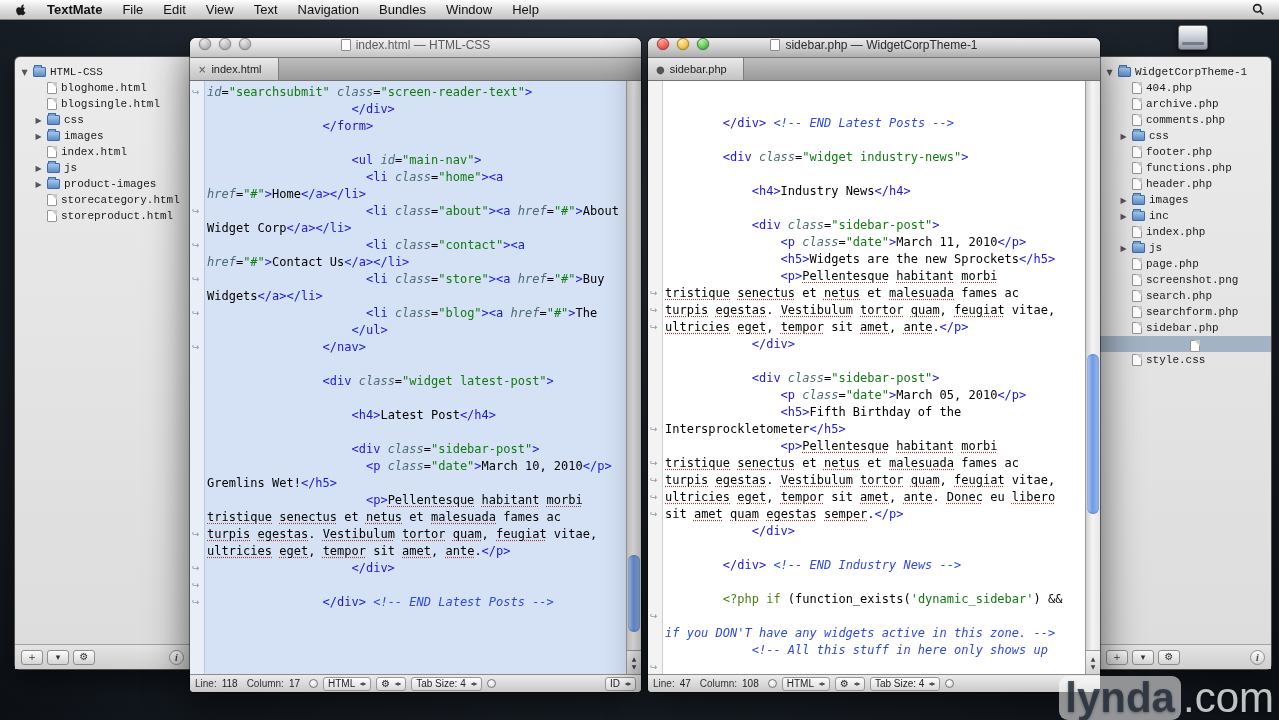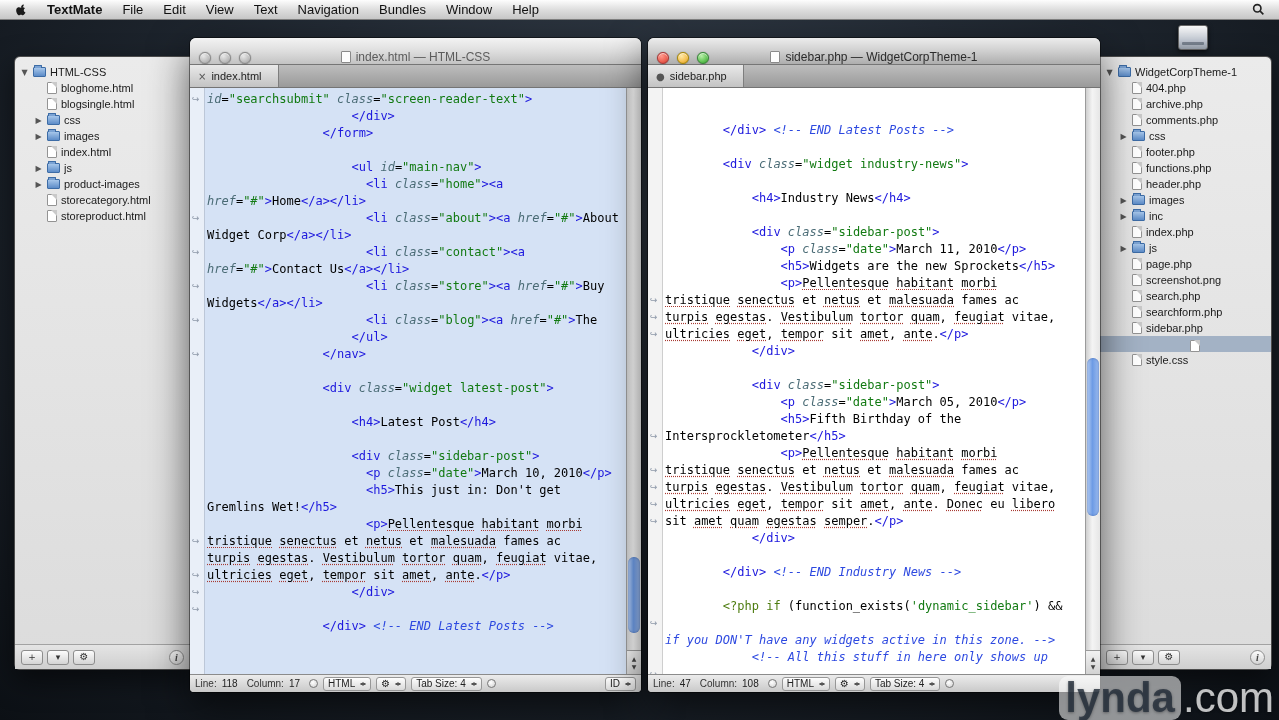--- a/index.html
+++ b/index.html
@@ -38,39 +38,39 @@
   .drawer-row.child{padding-left:19px;}
   .drawer-row.selected{background:#a3b2c5;flex-direction:column;}
   .disc{width:9px;font-size:8px;color:#555;font-family:"DejaVu Sans",sans-serif;text-align:center;flex:none;}
   .icon-folder{width:13px;height:10px;flex:none;position:relative;border-radius:1px;
     background:linear-gradient(#a6c6ea,#5d8cc8);border:1px solid #3d6ca6;}
   .icon-folder::before{content:"";position:absolute;left:0;top:-3px;width:6px;height:2px;
     background:#7ba3d4;border:1px solid #3d6ca6;border-bottom:none;border-radius:1px 1px 0 0;}
   .icon-file{width:10px;height:12px;flex:none;position:relative;background:#fff;border:1px solid #939393;border-radius:1px;}
   .icon-file::before{content:"";position:absolute;right:-1px;top:-1px;border:3px solid transparent;
     border-top-color:#c9c9c9;border-right-color:#c9c9c9;}
-  .drawer-label{overflow:hidden;text-overflow:ellipsis;}
+  .drawer-label{overflow:hidden;text-overflow:ellipsis;font-family:Liberation Mono, monospace;}
   .drawer-toolbar{height:25px;flex:none;border-top:1px solid #a2a2a2;display:flex;align-items:center;gap:4px;padding:0 6px;
     background:linear-gradient(#e4e4e4,#cfcfcf);}
   .tool-btn{width:22px;height:15px;border:1px solid #8d8d8d;border-radius:3px;color:#333;
     background:linear-gradient(#fcfcfc,#d4d4d4);font:9px "DejaVu Sans",sans-serif;
     display:flex;align-items:center;justify-content:center;}
   .tool-spacer{flex:1;}
   .round-tool{width:15px;height:15px;border-radius:50%;border:1px solid #8d8d8d;color:#444;
     background:linear-gradient(#fcfcfc,#d4d4d4);font:italic bold 10px "Liberation Serif",serif;
     display:flex;align-items:center;justify-content:center;}
 
   
   .window{position:absolute;top:38px;height:654px;z-index:3;display:flex;flex-direction:column;overflow:hidden;
     border-radius:6px 6px 4px 4px;background:#ddd;
     box-shadow:0 14px 40px rgba(0,0,0,.65), 0 0 0 1px rgba(0,0,0,.45);}
   .left-window{left:190px;width:451px;}
   .right-window{left:648px;width:452px;}
 
-  .titlebar{height:27px;flex:none;position:relative;display:flex;align-items:flex-end;
+  .titlebar{height:20px;flex:none;position:relative;display:flex;align-items:flex-start;
     background:linear-gradient(#ececec,#cfcfcf 50%,#aeaeae);border-bottom:1px solid #767676;}
   .left-window .titlebar{background:linear-gradient(#f3f3f3,#dedede 50%,#c3c3c3);}
   .lights{display:flex;gap:8px;margin-left:9px;z-index:2;}
   .light{width:12px;height:12px;border-radius:50%;box-shadow:inset 0 1px 1px rgba(255,255,255,.7), 0 0 1px rgba(0,0,0,.6);}
   .light.red{background:radial-gradient(circle at 35% 30%,#ff9a8d,#ec5f50 60%,#b93a2c);border:1px solid #a33;}
   .light.yellow{background:radial-gradient(circle at 35% 30%,#ffe9a8,#f5bf4f 60%,#c98f1e);border:1px solid #a80;}
   .light.green{background:radial-gradient(circle at 35% 30%,#b9efa9,#61c454 60%,#3a8f2e);border:1px solid #383;}
   .light.gray{background:radial-gradient(circle at 35% 30%,#e8e8e8,#bdbdbd 60%,#9a9a9a);border:1px solid #888;}
   .title{position:absolute;left:0;right:0;display:flex;align-items:center;justify-content:center;gap:5px;
     font-size:12px;color:#2b2b2b;}
@@ -385,21 +385,20 @@
           <div class="code-line"><span class="tok-p">                      </span><span class="tok-t">&lt;li</span><span class="tok-p"> </span><span class="tok-a">class</span><span class="tok-p">=</span><span class="tok-s">"blog"</span><span class="tok-t">&gt;&lt;a</span><span class="tok-p"> </span><span class="tok-a">href</span><span class="tok-p">=</span><span class="tok-s">"#"</span><span class="tok-t">&gt;</span><span class="tok-p">The</span></div>
           <div class="code-line"><span class="tok-p">                    </span><span class="tok-t">&lt;/ul&gt;</span></div>
           <div class="code-line"><span class="tok-p">                </span><span class="tok-t">&lt;/nav&gt;</span></div>
           <div class="code-line"></div>
           <div class="code-line"><span class="tok-p">                </span><span class="tok-t">&lt;div</span><span class="tok-p"> </span><span class="tok-a">class</span><span class="tok-p">=</span><span class="tok-s">"widget latest-post"</span><span class="tok-t">&gt;</span></div>
           <div class="code-line"></div>
           <div class="code-line"><span class="tok-p">                    </span><span class="tok-t">&lt;h4&gt;</span><span class="tok-p">Latest Post</span><span class="tok-t">&lt;/h4&gt;</span></div>
           <div class="code-line"></div>
           <div class="code-line"><span class="tok-p">                    </span><span class="tok-t">&lt;div</span><span class="tok-p"> </span><span class="tok-a">class</span><span class="tok-p">=</span><span class="tok-s">"sidebar-post"</span><span class="tok-t">&gt;</span></div>
           <div class="code-line"><span class="tok-p">                      </span><span class="tok-t">&lt;p</span><span class="tok-p"> </span><span class="tok-a">class</span><span class="tok-p">=</span><span class="tok-s">"date"</span><span class="tok-t">&gt;</span><span class="tok-p">March 10, 2010</span><span class="tok-t">&lt;/p&gt;</span></div>
-          <div class="code-line"><span class="tok-p">                      </span><span class="tok-t">&lt;h5&gt;</span><span class="tok-p">This just in: Don't get</span></div>
           <div class="code-line"><span class="tok-p">Gremlins Wet!</span><span class="tok-t">&lt;/h5&gt;</span></div>
           <div class="code-line"><span class="tok-p">                      </span><span class="tok-t">&lt;p&gt;</span><span class="tok-m">Pellentesque</span><span class="tok-p"> </span><span class="tok-m">habitant</span><span class="tok-p"> </span><span class="tok-m">morbi</span></div>
           <div class="code-line"><span class="tok-m">tristique</span><span class="tok-p"> </span><span class="tok-m">senectus</span><span class="tok-p"> et </span><span class="tok-m">netus</span><span class="tok-p"> et </span><span class="tok-m">malesuada</span><span class="tok-p"> fames ac</span></div>
           <div class="code-line"><span class="tok-m">turpis</span><span class="tok-p"> </span><span class="tok-m">egestas</span><span class="tok-p">. </span><span class="tok-m">Vestibulum</span><span class="tok-p"> </span><span class="tok-m">tortor</span><span class="tok-p"> </span><span class="tok-m">quam</span><span class="tok-p">, </span><span class="tok-m">feugiat</span><span class="tok-p"> vitae,</span></div>
           <div class="code-line"><span class="tok-m">ultricies</span><span class="tok-p"> </span><span class="tok-m">eget</span><span class="tok-p">, </span><span class="tok-m">tempor</span><span class="tok-p"> sit </span><span class="tok-m">amet</span><span class="tok-p">, </span><span class="tok-m">ante</span><span class="tok-p">.</span><span class="tok-t">&lt;/p&gt;</span></div>
           <div class="code-line"><span class="tok-p">                    </span><span class="tok-t">&lt;/div&gt;</span></div>
           <div class="code-line"></div>
           <div class="code-line"><span class="tok-p">                </span><span class="tok-t">&lt;/div&gt;</span><span class="tok-p"> </span><span class="tok-c">&lt;!-- END Latest Posts --&gt;</span></div>
         </div>
       <div class="vscroll">

